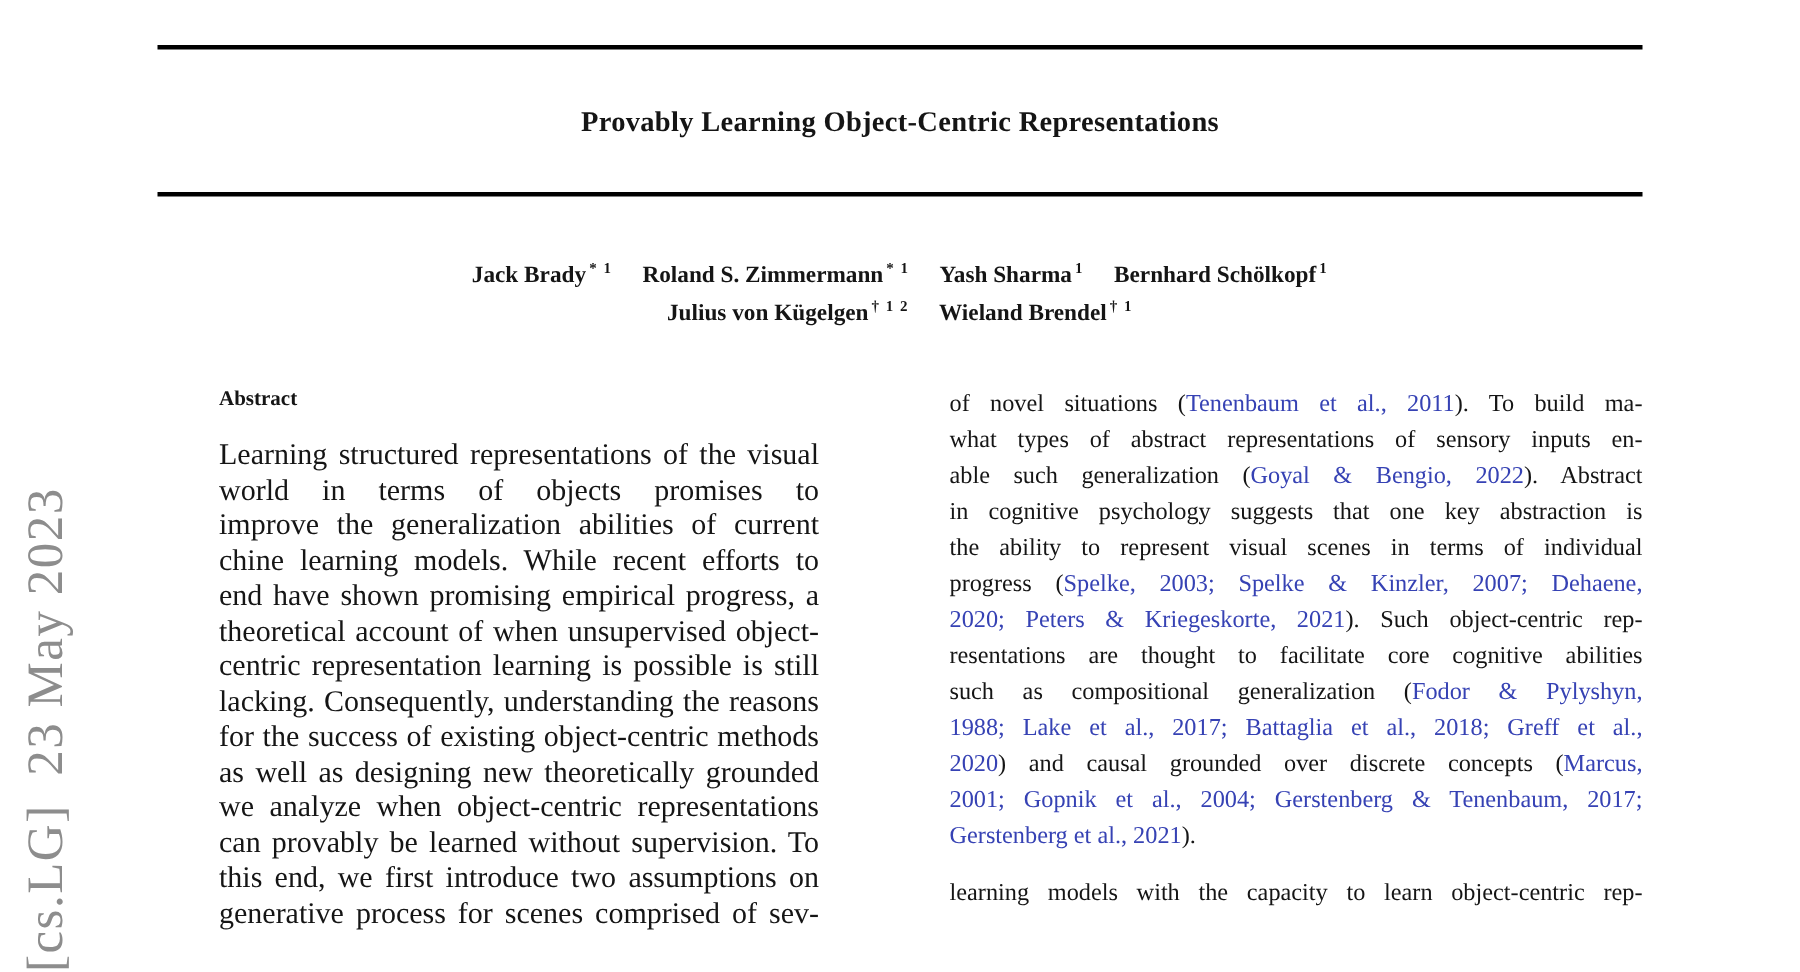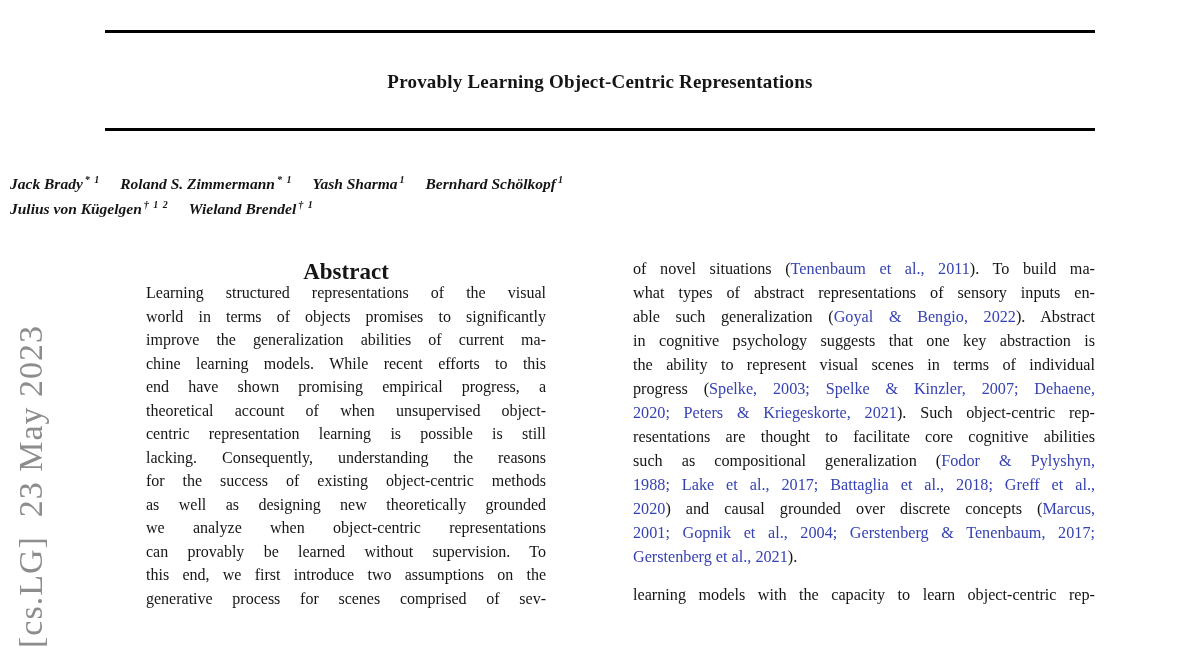--- a/index.html
+++ b/index.html
@@ -9,31 +9,31 @@
     font-family:"Liberation Serif", serif;
   }
   .rule { position:absolute; left:105px; width:990px; height:2.5px; background:var(--rule,#000); }
   .rule-top { top:30px; }
   .rule-mid { top:128px; }
   .paper-title {
     position:absolute; left:105px; top:71px; width:990px; margin:0;
     text-align:center; font-size:19px; font-weight:bold; letter-spacing:0.2px;
   }
   .authors {
-    position:absolute; left:0; top:167px; width:1200px; 
-    font-weight:bold; font-size:15.5px;font-style:italic;
+    position:absolute; left:0; top:167px; width:1200px; text-align:center;
+    font-weight:bold; font-size:15.5px;
   }
   .author-line { height:25px; line-height:25px; }
   .author { margin:0 10px; white-space:nowrap; }
   .author sup { font-size:10px; font-weight:bold; letter-spacing:1px; margin-left:2px; }
   .abstract-heading {
     position:absolute; left:146px; top:259px; width:400px; margin:0;
-    text-align:center; font-size:23px; font-weight:bold;
+    font-size:14px; font-weight:bold;
   }
-  .abstract-body { position:absolute; left:146px; top:281px; width:400px; font-size:16px; }
+  .abstract-body { position:absolute; left:146px; top:292px; width:400px; font-size:20px; }
   .abstract-body .jline { height:23.5px; line-height:23.5px; }
   .intro-column { position:absolute; left:601px; top:257px; width:494px; font-size:16.2px; }
   .intro-column .jline { height:24px; line-height:24px;margin-left:32px; }
   .intro-column .para + .para { margin-top:14px; }
   .jline { text-align:justify; text-align-last:justify; overflow:hidden; }
   .jline.ragged { text-align-last:left; }
   .cite { color:var(--cite, #3642b4); }
   .italic { }
   .arxiv-stamp {
     position:absolute; left:10px; top:288px; height:360px; width:42px;

